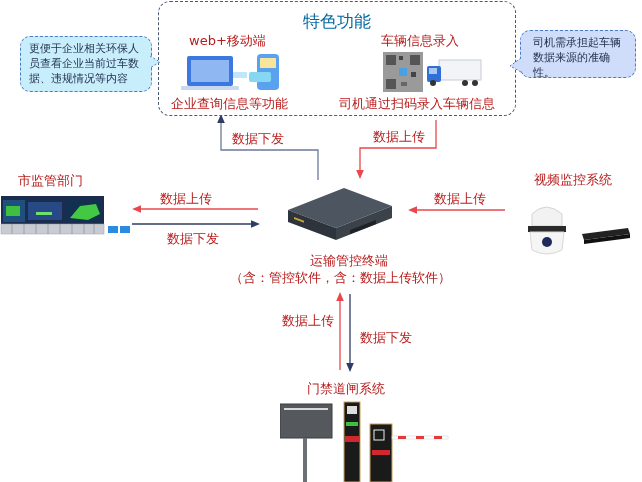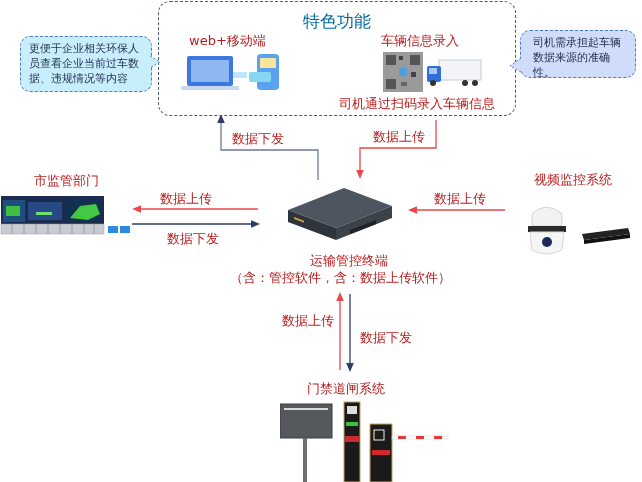--- a/index.html
+++ b/index.html
@@ -49,20 +49,21 @@
 
   <svg class="abs" style="left:18px;top:48px;" width="110" height="44">
     <rect x="10" y="6" width="46" height="30" rx="2" fill="#3d78e0"></rect>
     <rect x="14" y="10" width="38" height="22" fill="#8fb7f2"></rect>
     <rect x="4" y="36" width="58" height="4" rx="1" fill="#c9d7ef"></rect>
     <rect x="56" y="22" width="14" height="6" fill="#bfe6fb"></rect>
     <rect x="80" y="4" width="22" height="36" rx="4" fill="#5aa2f0"></rect>
     <rect x="83" y="8" width="16" height="10" fill="#f6e59b"></rect>
     <rect x="72" y="22" width="22" height="10" rx="2" fill="#86d8f2"></rect>
   </svg>
+  <div class="lbl" style="left:12px;top:93px;">企业查询信息等功能</div>
 
   <div class="lbl" style="left:222px;top:30px;text-align:right;">车辆信息录入</div>
 
   <svg class="abs" style="left:224px;top:50px;" width="40" height="40">
     <rect width="40" height="40" fill="#9a9a9a"></rect>
     <rect x="3" y="3" width="10" height="10" fill="#555"></rect>
       <rect x="27" y="3" width="10" height="10" fill="#555"></rect>
     <rect x="3" y="27" width="10" height="10" fill="#555"></rect>
       <rect x="16" y="16" width="8" height="8" fill="#4aa0e0"></rect>
     <rect x="16" y="4" width="4" height="4" fill="#444"></rect>
@@ -91,21 +92,21 @@
 </svg>
 
 <div class="lbl" style="left:232px;top:130px;">数据下发</div>
 <div class="lbl" style="left:373px;top:128px;">数据上传</div>
 <div class="lbl" style="left:160px;top:190px;">数据上传</div>
 <div class="lbl" style="left:167px;top:230px;">数据下发</div>
 <div class="lbl" style="left:434px;top:190px;">数据上传</div>
 <div class="lbl" style="left:282px;top:312px;">数据上传</div>
 <div class="lbl" style="left:360px;top:329px;">数据下发</div>
 
-<div class="lbl" style="left:34px;top:172px;">市监管部门</div>
+<div class="lbl" style="left:18px;top:172px;">市监管部门</div>
 <svg class="abs" style="left:0;top:196px;" width="136" height="44">
   <rect x="1" y="0" width="103" height="28" fill="#1b2c4f"></rect>
   <rect x="3" y="4" width="22" height="22" fill="#1e4f7d"></rect>
   <rect x="6" y="10" width="14" height="10" fill="#3fbf3f"></rect>
   <rect x="28" y="6" width="34" height="18" fill="#274a86"></rect>
   <rect x="36" y="16" width="16" height="3" fill="#6ee06e"></rect>
   <rect x="66" y="4" width="36" height="22" fill="#12304f"></rect>
   <path d="M70,22 L80,10 L96,8 L100,18 L88,24 z" fill="#43c843"></path>
   <rect x="1" y="28" width="103" height="10" fill="#c8ccd2" stroke="#9aa0a8" stroke-width="0.5"></rect>
   <line x1="12" y1="28" x2="12" y2="38" stroke="#9aa0a8"></line>

